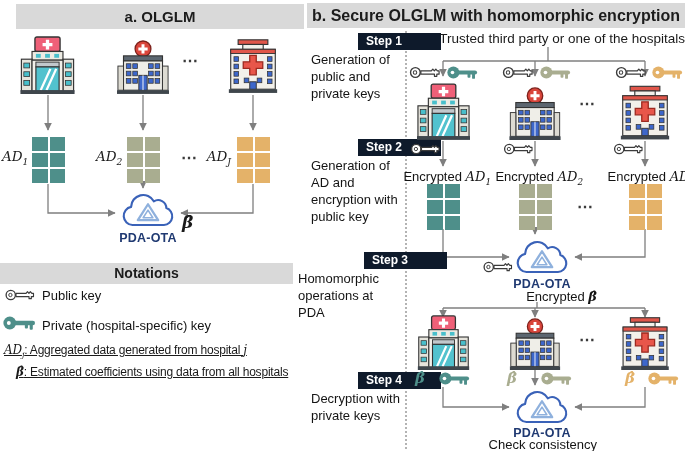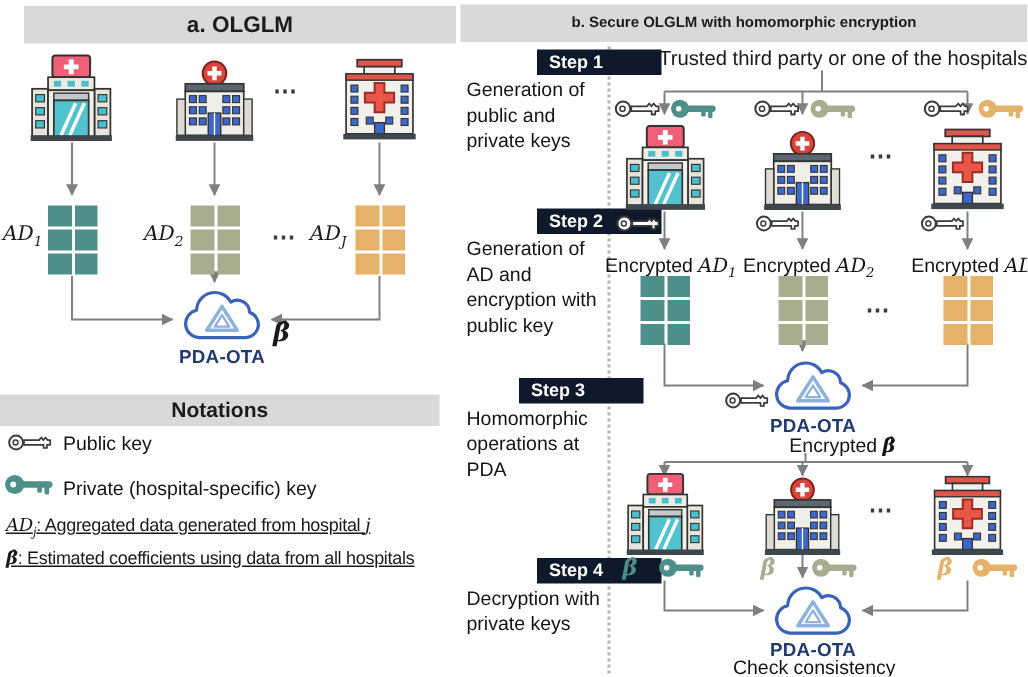--- a/index.html
+++ b/index.html
@@ -209,31 +209,31 @@
   <div class="abs hdr" style="left:0;top:263px;width:293px;height:21px;line-height:21px;font-size:14px;font-weight:600">Notations</div>
   <svg class="abs icon" style="left:4px;top:288px" width="31" height="14">
       <use href="#pubkey"></use>
     </svg>
   <div class="abs lbl" style="left:42px;top:288px">Public key</div>
   <svg class="abs icon k-teal" style="left:3px;top:315px" width="33" height="16">
       <use href="#privkey"></use>
     </svg>
   <div class="abs lbl" style="left:42px;top:318px">Private (hospital-specific) key</div>
   <div class="abs small" style="left:4px;top:343px"><i class="math">AD</i><sub class="math">j</sub><span>: Aggregated data generated from hospital </span><i class="math">j</i></div>
-  <div class="abs small" style="left:4px;top:365px"><span class="beta">β̂</span><span>: Estimated coefficients using data from all hospitals</span></div>
-
-  <div class="abs hdr" style="left:307px;top:3px;width:378px;height:25px;line-height:25px;font-size:10px">b. Secure OLGLM with homomorphic encryption</div>
+  <div class="abs small" style="left:16px;top:365px"><span class="beta">β̂</span><span>: Estimated coefficients using data from all hospitals</span></div>
+
+  <div class="abs hdr" style="left:307px;top:3px;width:378px;height:25px;line-height:25px;font-size:16px">b. Secure OLGLM with homomorphic encryption</div>
   <div class="abs divider" style="left:405px;top:31px;height:418px"></div>
 
   <div class="abs badge" style="left:311px;top:33px;width:83px">Step 1</div>
   <div class="abs cap" style="left:311px;top:52px;width:97px">Generation of public and private keys</div>
   <div class="abs badge" style="left:311px;top:139px;width:83px">Step 2</div>
   <div class="abs cap" style="left:311px;top:158px;width:97px">Generation of AD and encryption with public key</div>
-  <div class="abs badge" style="left:299px;top:252px;width:83px">Step 3</div>
-  <div class="abs cap" style="left:311px;top:271px;width:97px">Homomorphic operations at PDA</div>
+  <div class="abs badge" style="left:317px;top:252px;width:83px">Step 3</div>
+  <div class="abs cap" style="left:298px;top:271px;width:97px">Homomorphic operations at PDA</div>
   <div class="abs badge" style="left:311px;top:372px;width:83px">Step 4</div>
   <div class="abs cap" style="left:311px;top:391px;width:97px">Decryption with private keys</div>
 
   <div class="abs ctr" style="left:408px;top:31px;width:277px;font-size:13.5px;white-space:nowrap">Trusted third party or one of the hospitals</div>
   <svg class="abs icon" style="left:409px;top:65px" width="31" height="15">
       <use href="#pubkey"></use>
     </svg>
   <svg class="abs icon k-teal" style="left:447px;top:65px" width="31" height="15">
       <use href="#privkey"></use>
     </svg>

